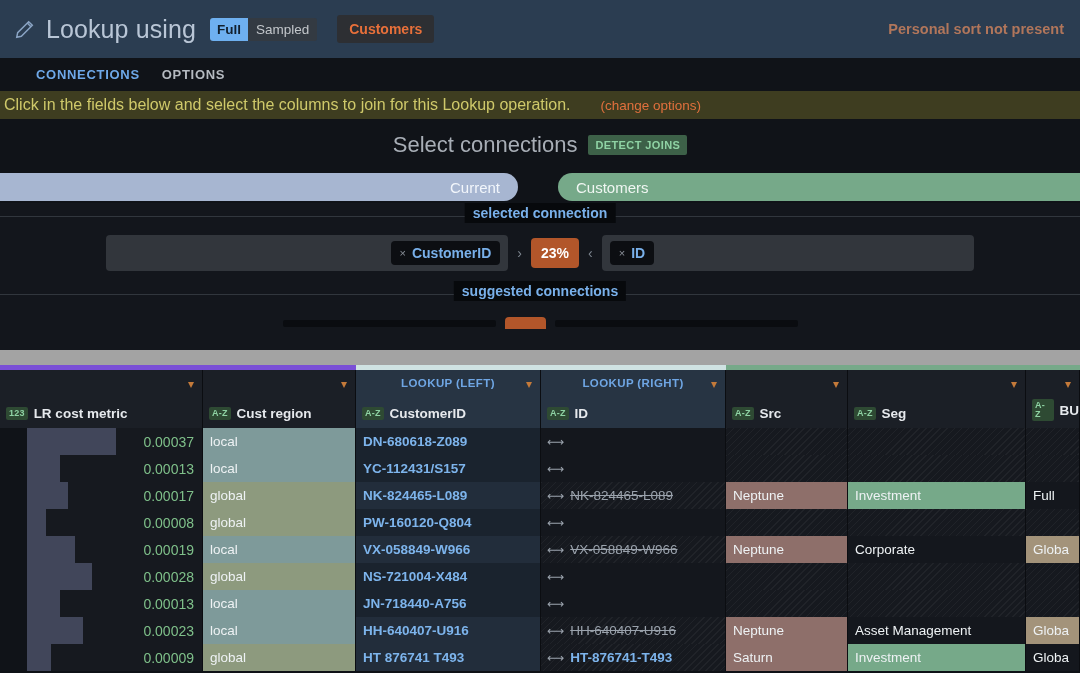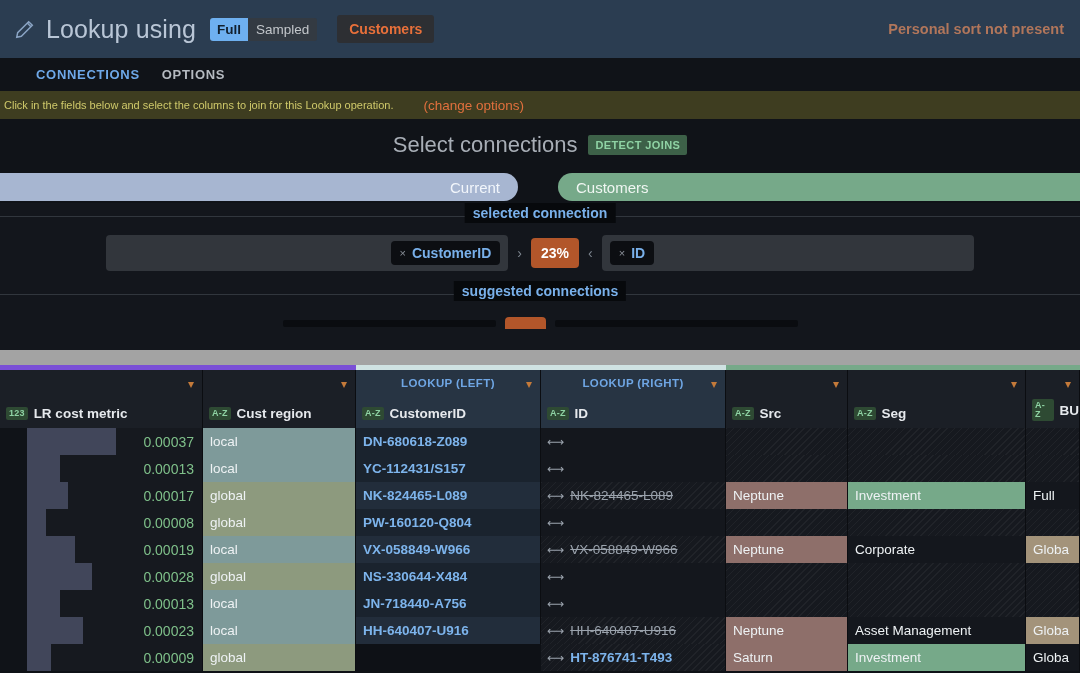--- a/index.html
+++ b/index.html
@@ -48,21 +48,21 @@
   }
   .tab { font-size:13px; font-weight:bold; letter-spacing:0.7px; }
   .tab.active { color:#6ea8e8; }
   .tab.idle   { color:#b5bac0; }
 
   
   .hintbar {
     height:28px; background:#3e3d20; display:flex; align-items:center;
     padding-left:4px; gap:30px;
   }
-  .hint-text { color:#cfc96a; font-size:11px; }
+  .hint-text { color:#cfc96a; font-size:16px; }
   .hint-link { color:#e1703d; font-size:13.5px; }
 
   
   .sel-wrap {
     height:52px; background:#101318; display:flex; align-items:center;
     justify-content:center; gap:11px;
   }
   .sel-title { color:#a8aeb6; font-size:22px; font-weight:400; }
   .detect-btn {
     background:#3d6148; color:#8fd3a4; font-size:11px; font-weight:bold;
@@ -355,23 +355,24 @@
             <div class="col-name-row">
               <span class="type-badge type-az">A-Z</span>
               <span class="col-name">CustomerID</span>
             </div>
           </div>
           <div class="cell key-cell alt">DN-680618-Z089</div>
           <div class="cell key-cell alt">YC-112431/S157</div>
           <div class="cell key-cell">NK-824465-L089</div>
           <div class="cell key-cell alt">PW-160120-Q804</div>
           <div class="cell key-cell">VX-058849-W966</div>
-          <div class="cell key-cell alt">NS-330644-X484</div>
+          <div class="cell key-cell alt">NS-721004-X484</div>
           <div class="cell key-cell alt">JN-718440-A756</div>
           <div class="cell key-cell">HH-640407-U916</div>
+          <div class="cell key-cell">HT 876741 T493</div>
         </div>
         <div class="col" style="width: 185px;">
           <div class="col-accent" style="background: rgb(207, 226, 226);"></div>
           <div class="col-head lookup">
             <div class="lk-label">LOOKUP (RIGHT)</div>
             <div class="chev">▾</div>
             <div class="col-name-row">
               <span class="type-badge type-az">A-Z</span>
               <span class="col-name">ID</span>
             </div>

